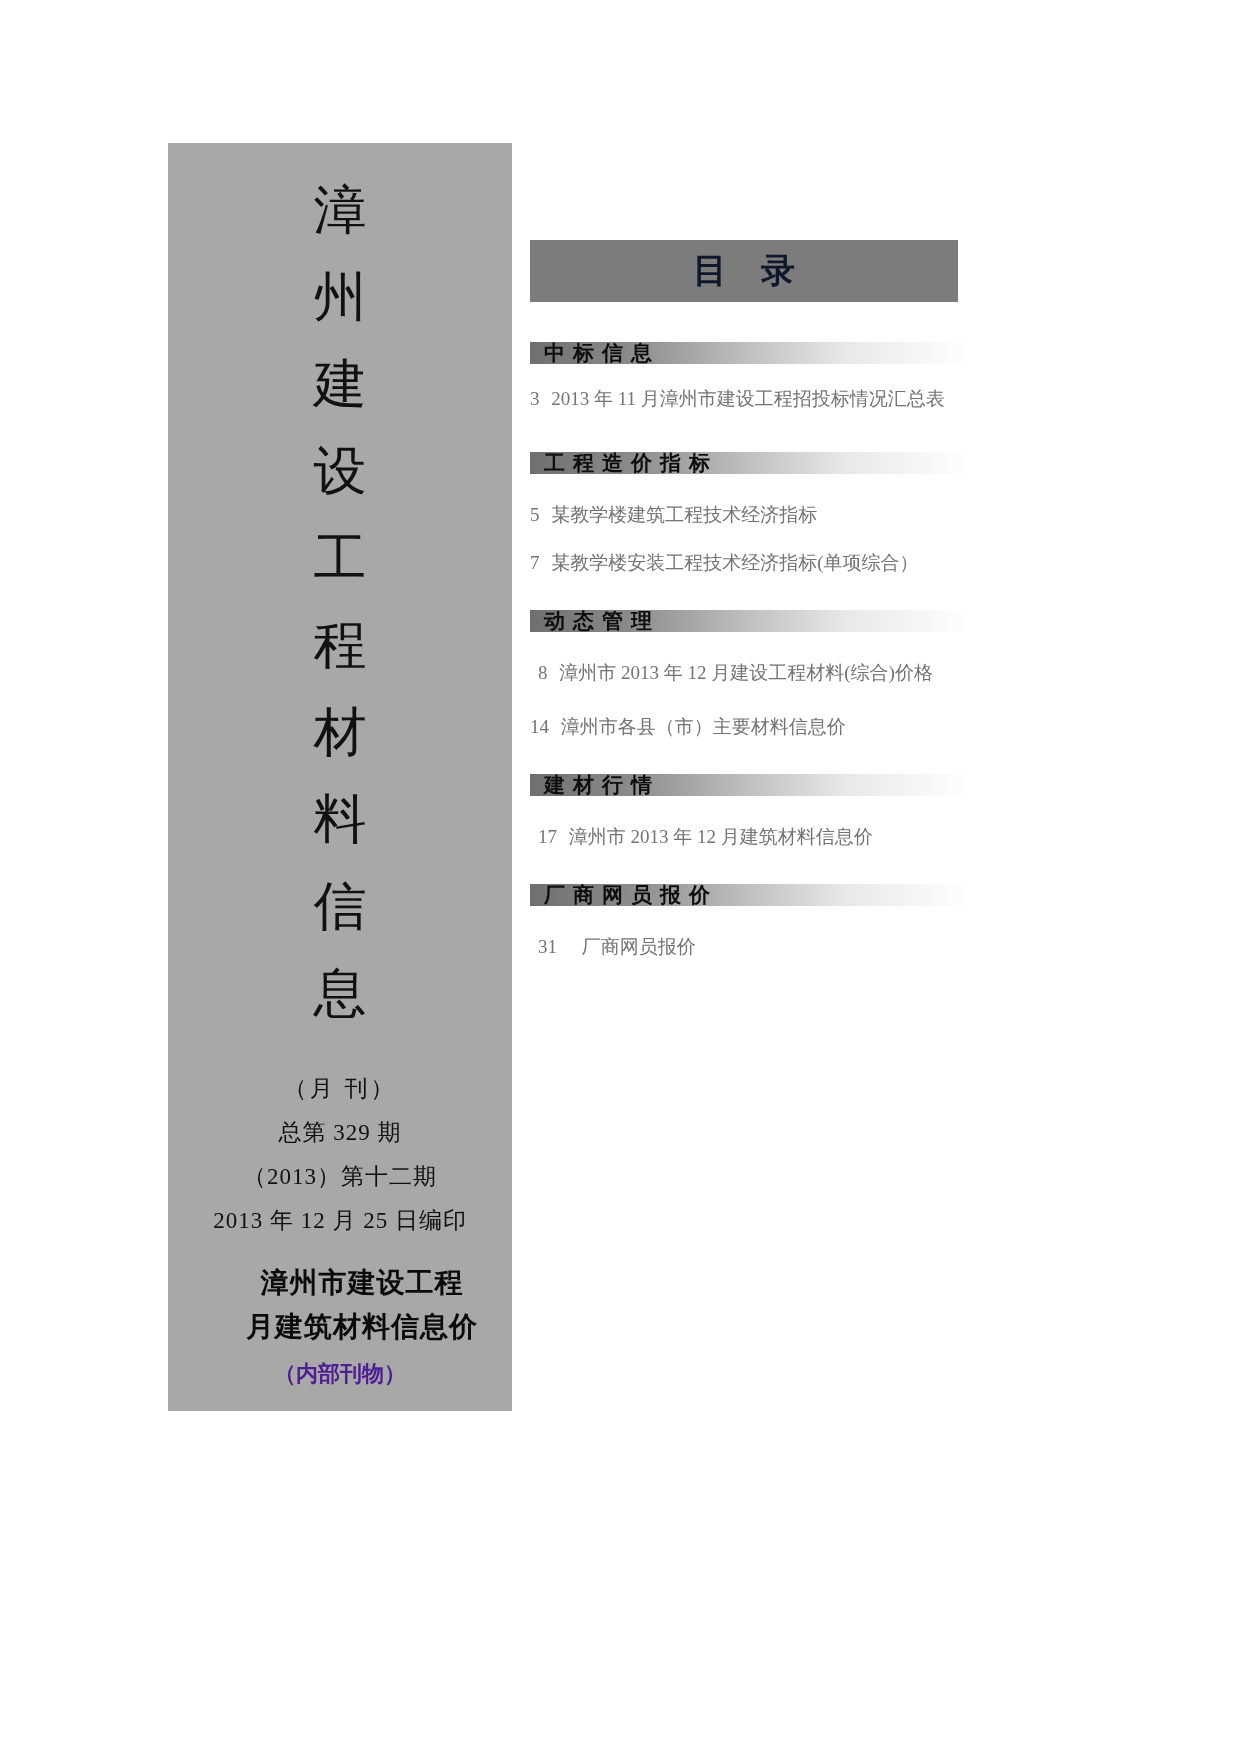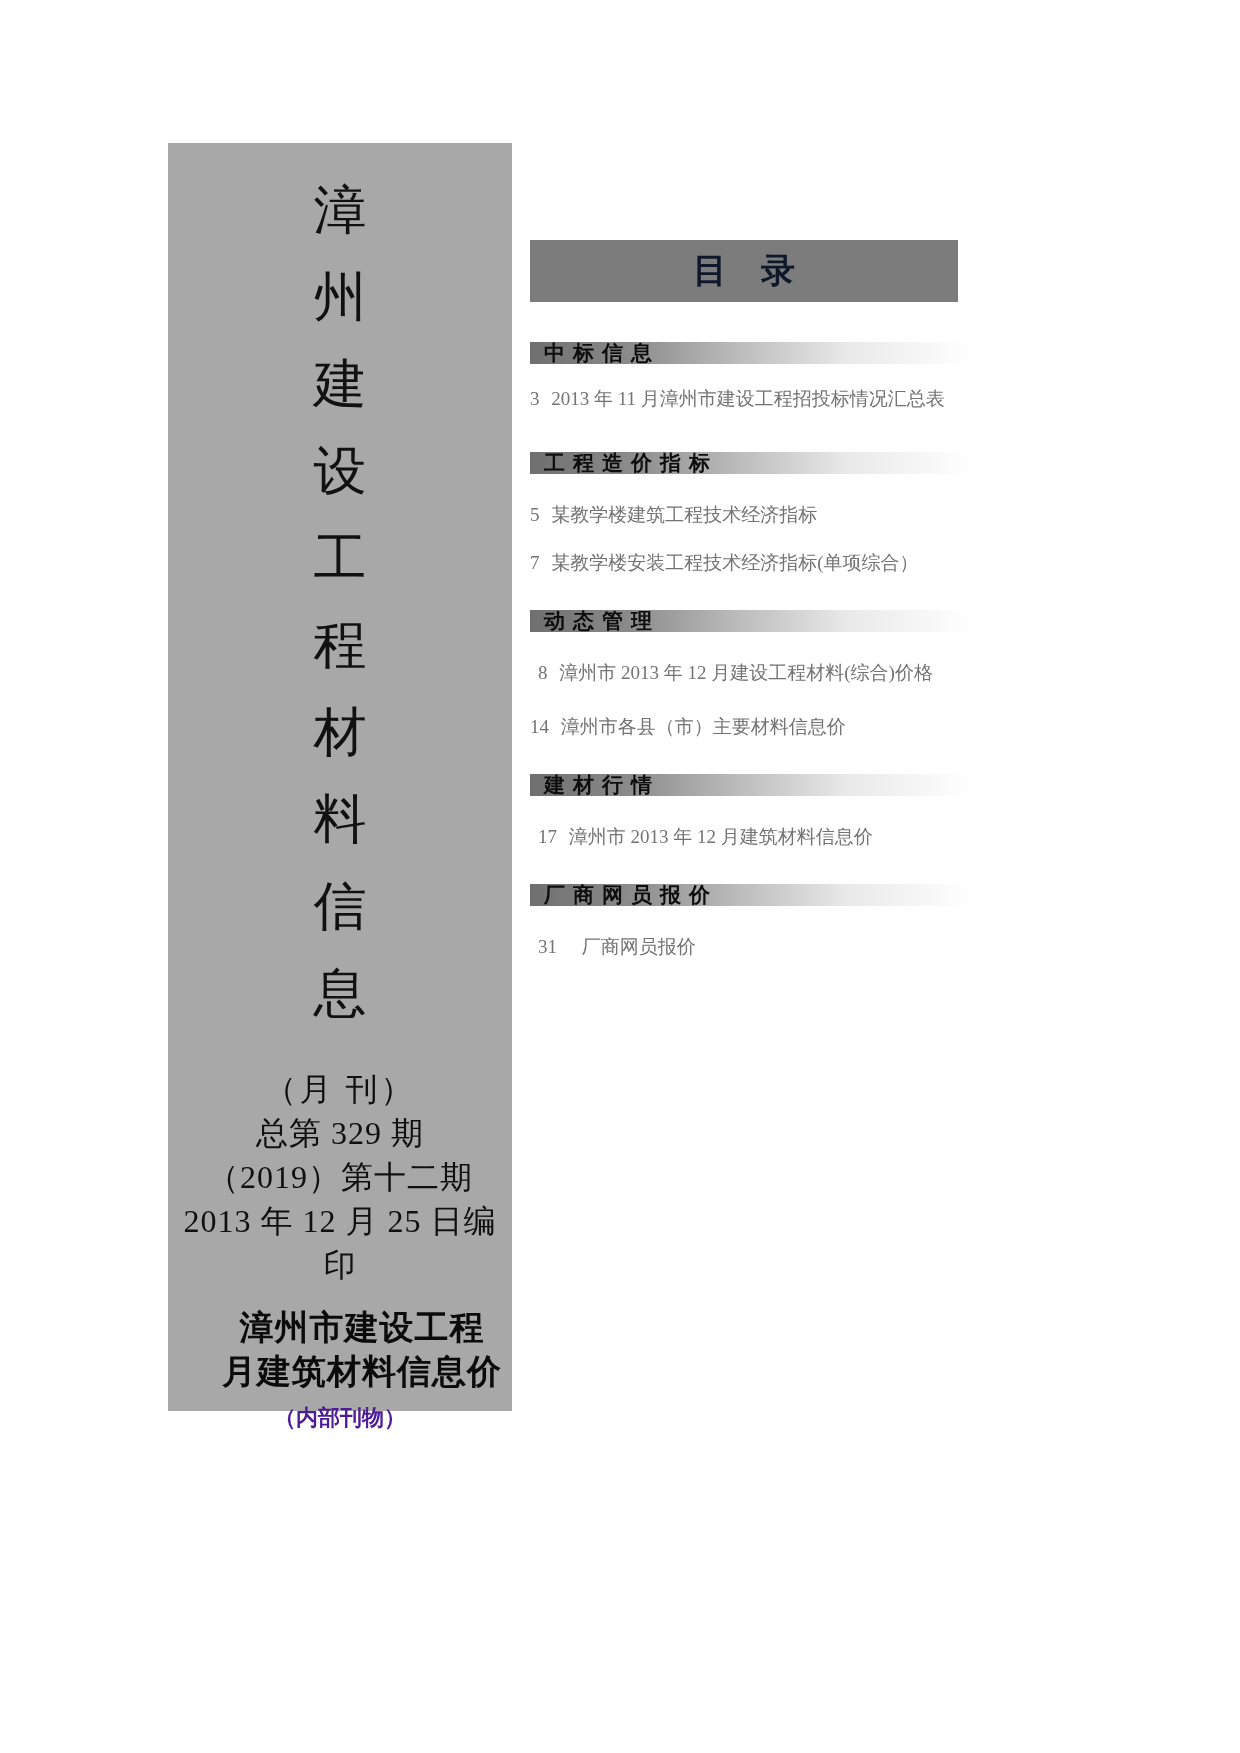--- a/index.html
+++ b/index.html
@@ -41,38 +41,38 @@
     letter-spacing: 0;
   }
 
   #cover-sub {
     margin-top: 30px;
     text-align: center;
     color: #101010;
   }
   #cover-sub .sub-line {
     display: block;
-    font-size: 32px;
+    font-size: 23px;
     line-height: 44px;
     letter-spacing: 1px;
   }
   #cover-sub .sub-line.spaced {
     letter-spacing: 3px;
   }
 
   #cover-org {
     margin-top: 18px;
     text-align: center;
     font-family: "DejaVu Sans", sans-serif;
     font-weight: 700;
     color: #0b0b0b;
   }
   #cover-org .org-line {
     display: block;
-    font-size: 34px;
+    font-size: 28px;
     line-height: 44px;
     letter-spacing: 1px;
     padding-left: 44px;
   }
   #cover-internal {
     margin-top: 10px;
     text-align: center;
     font-family: "DejaVu Sans", sans-serif;
     font-weight: 700;
     font-size: 22px;
@@ -153,21 +153,21 @@
     <span class="ct-char">程</span>
     <span class="ct-char">材</span>
     <span class="ct-char">料</span>
     <span class="ct-char">信</span>
     <span class="ct-char">息</span>
   </div>
 
   <div id="cover-sub">
     <span class="sub-line spaced">（月 刊）</span>
     <span class="sub-line">总第 329 期</span>
-    <span class="sub-line">（2019）第十二期</span>
+    <span class="sub-line">（2013）第十二期</span>
     <span class="sub-line">2013 年 12 月 25 日编印</span>
   </div>
 
   <div id="cover-org">
     <span class="org-line">漳州市建设工程</span>
     <span class="org-line">月建筑材料信息价</span>
   </div>
 
   <div id="cover-internal">（内部刊物）</div>
 </div>

